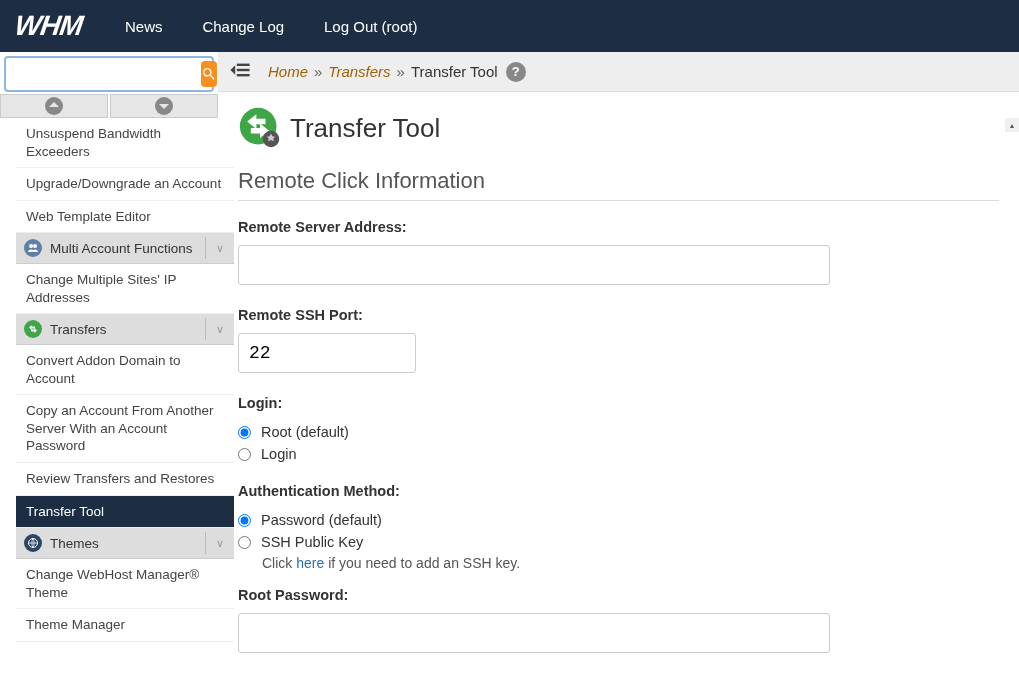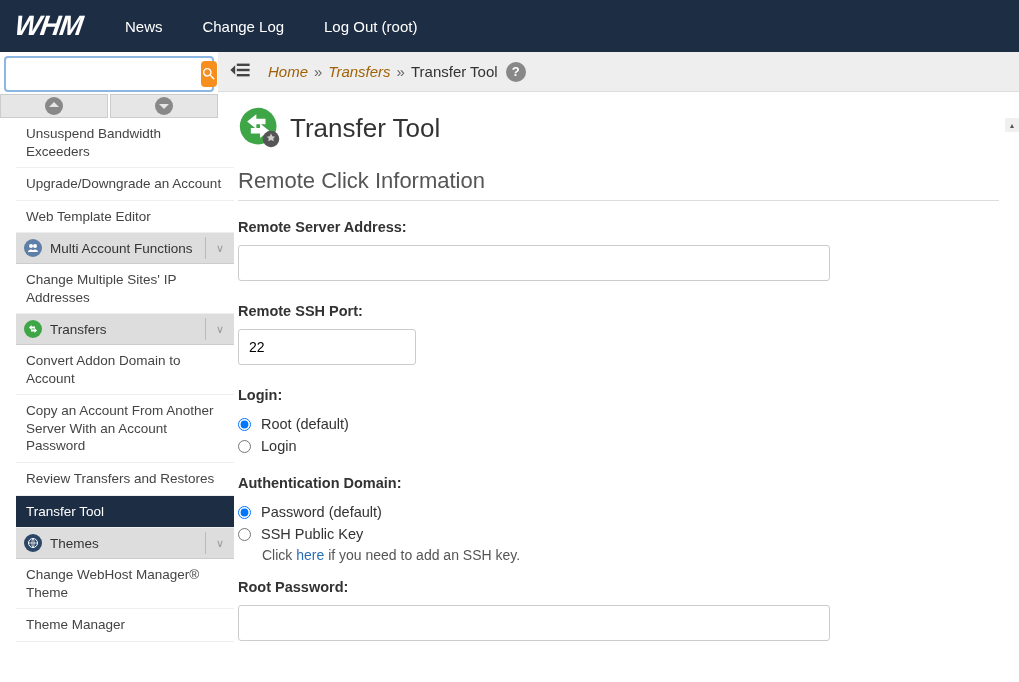--- a/index.html
+++ b/index.html
@@ -42,21 +42,21 @@
   .breadcrumb .sep2 { margin: 0 6px; color: #666; }
   .helpicon { width: 20px; height: 20px; background: #888; color: #fff; border-radius: 50%; display: inline-flex; align-items: center; justify-content: center; font-size: 13px; font-weight: bold; margin-left: 8px; cursor: pointer; }
   
   .content { position: absolute; top: 92px; left: 218px; right: 0; bottom: 0; padding: 14px 20px; overflow-y: auto; }
   .page-title { display: flex; align-items: center; font-size: 26px; font-weight: 400; color: #333; margin-bottom: 18px; }
   .page-title .ticon { width: 44px; height: 44px; margin-right: 8px; }
   
   h2.section { font-size: 22px; font-weight: 400; color: #555; border-bottom: 1px solid #ddd; padding-bottom: 6px; margin-bottom: 18px; }
   
   .field-label { font-weight: bold; font-size: 14.5px; margin-bottom: 10px; display: block; }
-  .text-input { width: 592px; max-width: 100%; border: 1px solid #ccc; border-radius: 3px; padding: 9px 10px; font-size: 14px; margin-bottom: 22px; }
+  .text-input { width: 592px; max-width: 100%; border: 1px solid #ccc; border-radius: 3px; padding: 9px 10px; font-size: 18px; margin-bottom: 22px; font-family: Liberation Mono, monospace; }
   .text-input.narrow { width: 178px; }
   
   .radio-group { margin-bottom: 18px; }
   .radio-row { display: flex; align-items: center; padding: 3px 0; font-size: 14.5px; }
   .radio-row input { margin-right: 10px; }
   .hint { font-size: 14px; color: #555; margin-left: 24px; margin-top: 2px; margin-bottom: 16px; }
   .hint a { color: #2a6fb5; text-decoration: none; }
 </style>
 </head>
 <body>
@@ -184,21 +184,21 @@
     <div class="radio-row">
       <input type="radio" name="login" checked="" style="">
       <span>Root (default)</span>
     </div>
     <div class="radio-row">
       <input type="radio" name="login" style="">
       <span>Login</span>
     </div>
   </div>
 
-  <label class="field-label">Authentication Domain:</label>
+  <label class="field-label">Authentication Method:</label>
   <div class="radio-group" style="margin-bottom:0">
     <div class="radio-row">
       <input type="radio" name="auth" checked="" style="">
       <span>Password (default)</span>
     </div>
     <div class="radio-row">
       <input type="radio" name="auth" style="">
       <span>SSH Public Key</span>
     </div>
   </div>

